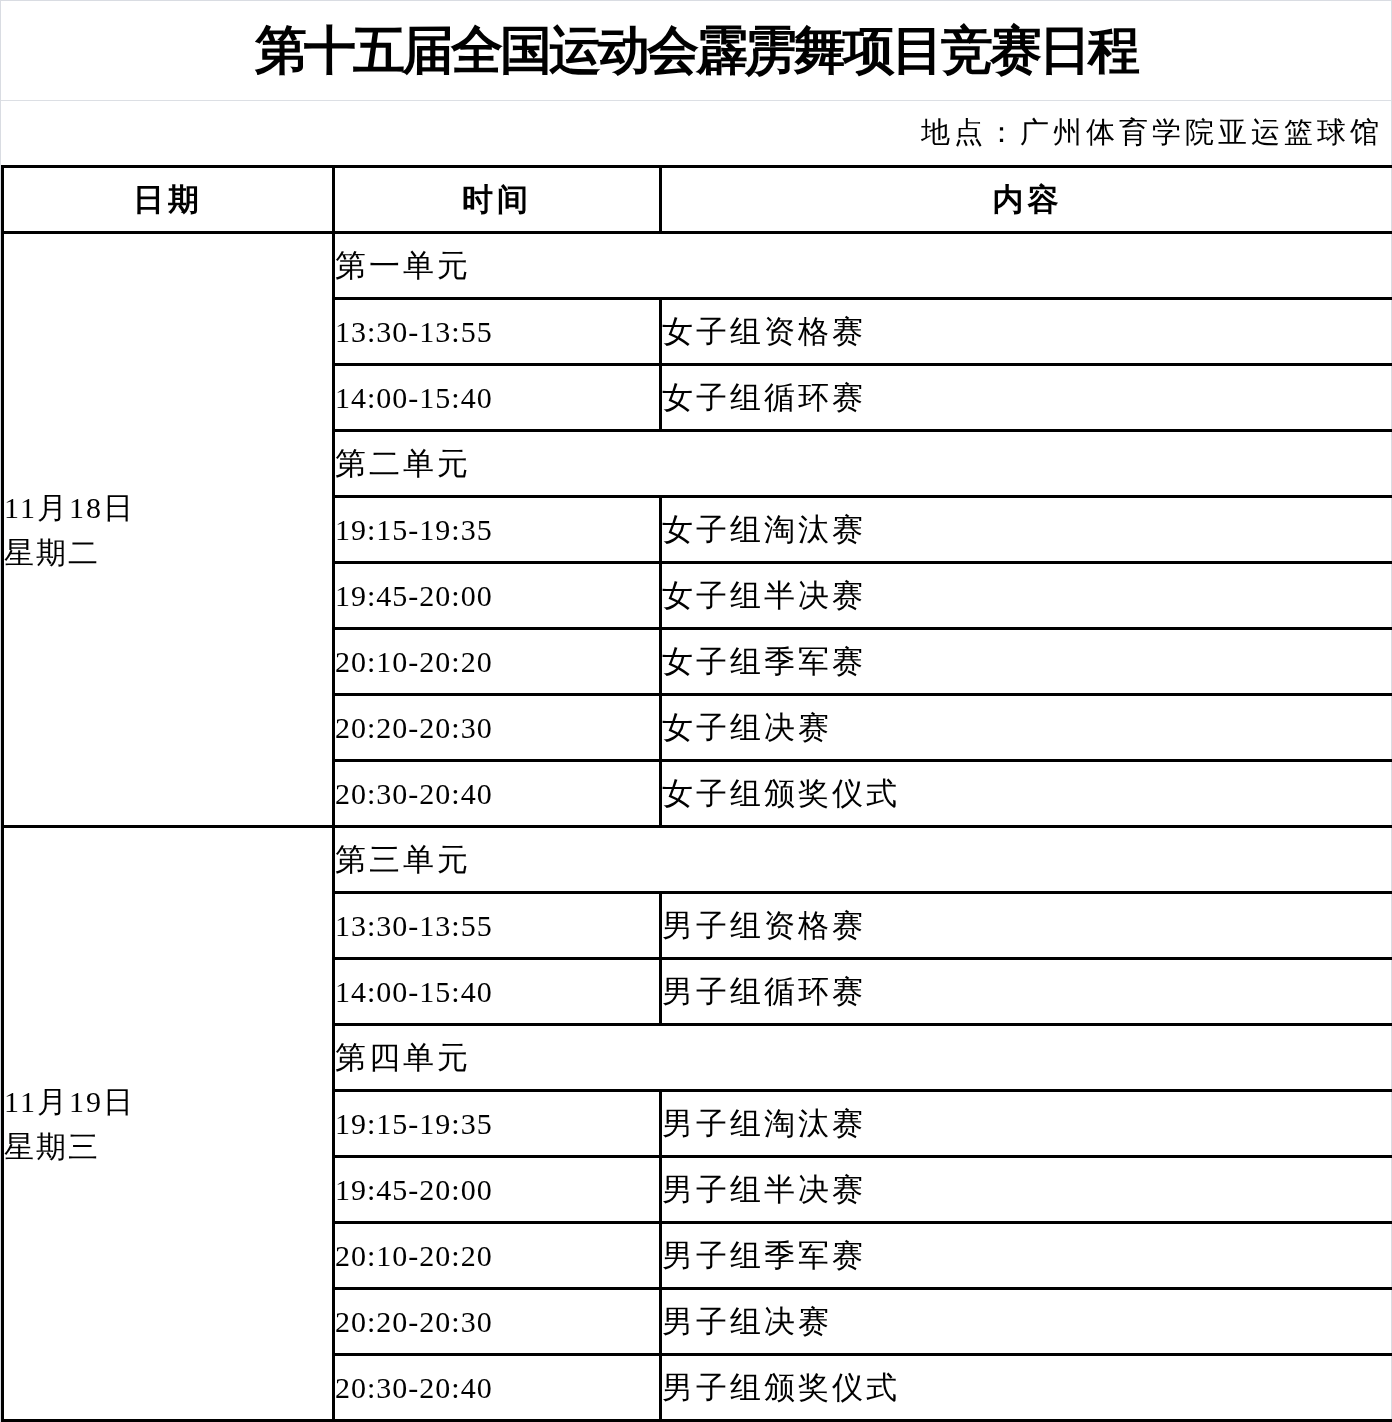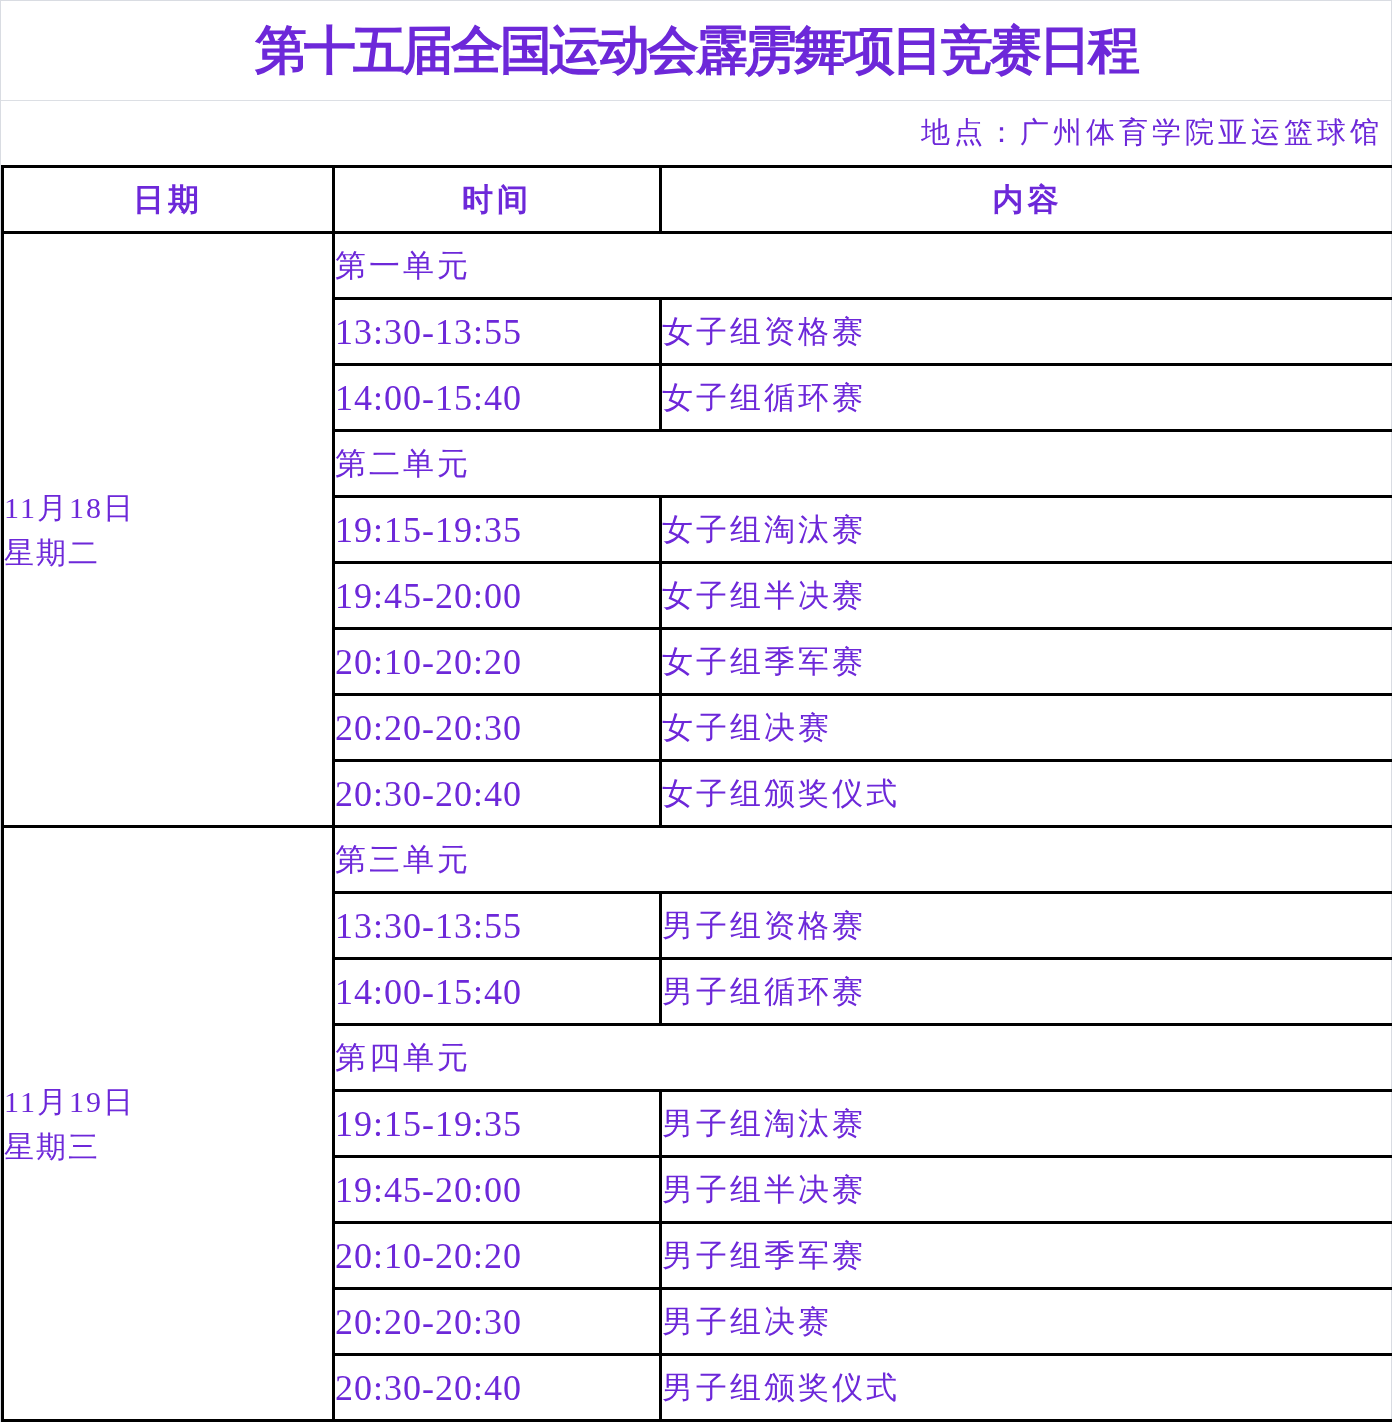--- a/index.html
+++ b/index.html
@@ -4,21 +4,21 @@
 <style>
   html, body { margin: 0; padding: 0; background: #ffffff; }
   body { width: 1392px; }
   .page {
     position: relative;
     width: 1392px;
     height: 1422px;
     box-sizing: border-box;
     background: #ffffff;
     border: 1px solid #d9dce2;
-    color: #6d28d9;
+    color: #000000;
     font-family: "Liberation Serif", serif;
   }
   .title-block {
     height: 99px;
     border-bottom: 1px solid #dcdfe4;
     display: flex;
     align-items: center;
     justify-content: center;
   }
   .page-title {
@@ -51,21 +51,21 @@
     padding: 0;
     overflow: hidden;
   }
   .schedule tr { height: 66px; }
   .schedule th {
     font-size: 31px;
     font-weight: 700;
     letter-spacing: 4px;
   }
   .time-cell {
-    font-size: 36px;
+    font-size: 30px;
     letter-spacing: 1px;
   }
   .content-cell, .unit-cell {
     font-size: 31px;
     letter-spacing: 3px;
   }
   .date-cell {
     font-size: 30px;
     letter-spacing: 2px;
     line-height: 1.5;

